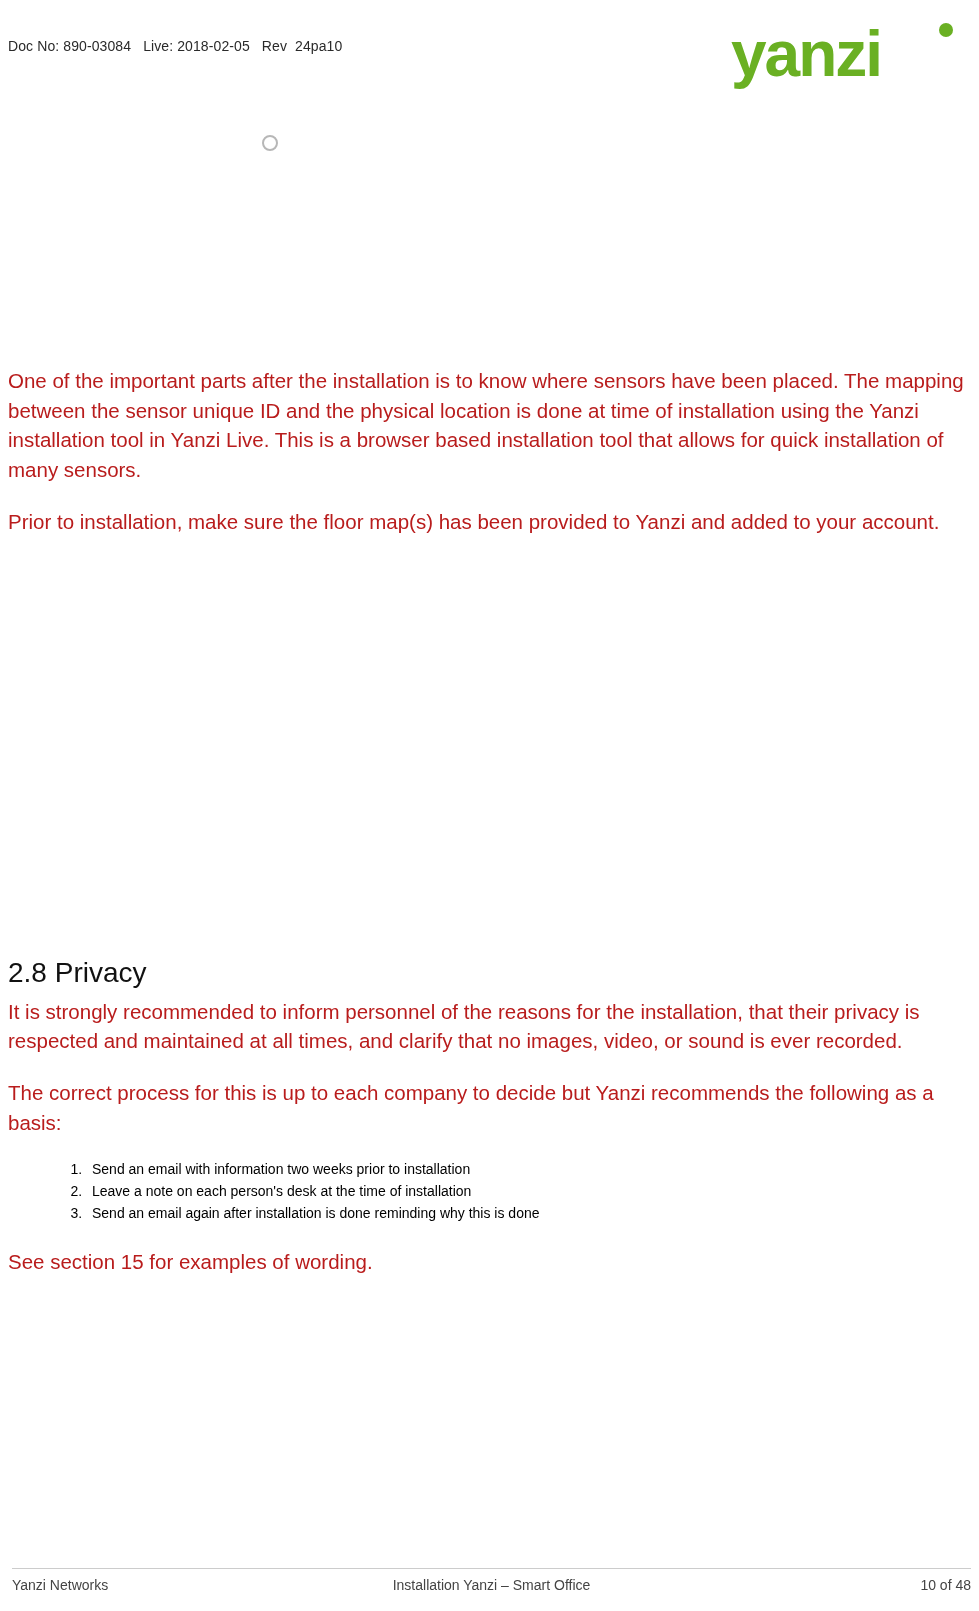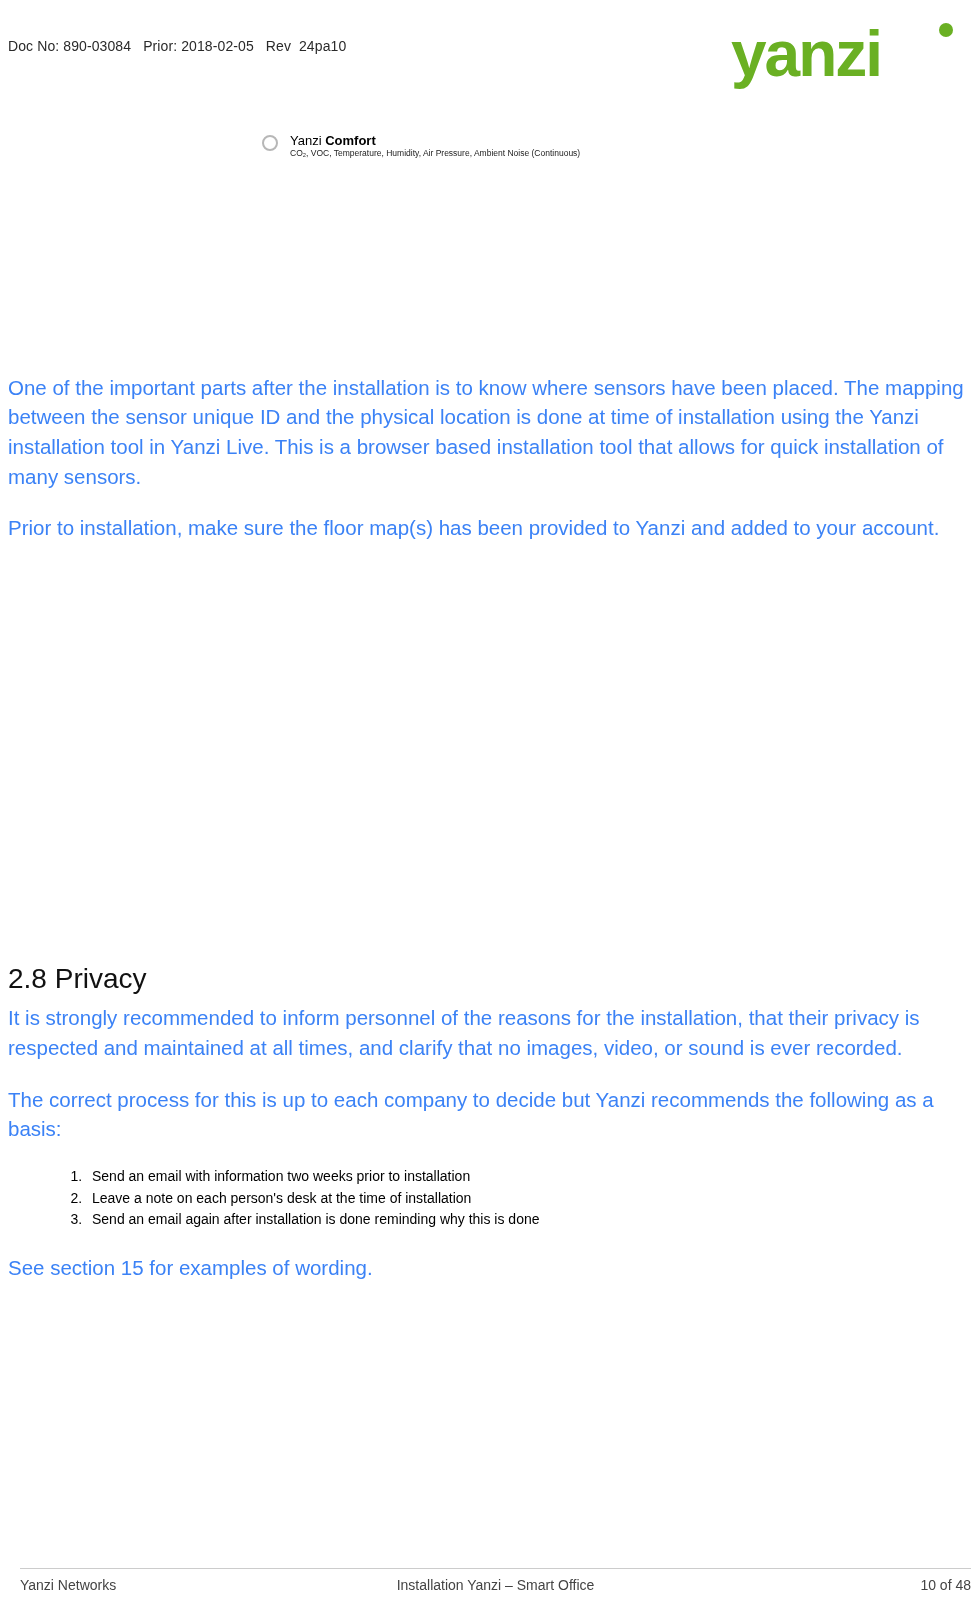--- a/index.html
+++ b/index.html
@@ -52,75 +52,68 @@
       font-weight: 400;
       margin-bottom: 8px;
       color: #111;
     }
     .section-23 { margin-top: 215px; }
     .section-24 { margin-top: 420px; }
     p.body {
       font-size: 20.5px;
       line-height: 1.45;
       margin-bottom: 22px;
-      color: #3b82f6;
+      color: #b91c1c;
     }
     ol.steps {
       margin: 0 0 22px 0;
       padding-left: 78px;
       font-size: 14px;
       line-height: 1.55;
     }
     ol.steps li { padding-left: 6px; }
 
     .footer {
       position: absolute;
-      left: 20px; right: 8px;
+      left: 12px; right: 8px;
       bottom: 18px;
       border-top: 1px solid #ccc;
       padding-top: 8px;
       display: flex;
       justify-content: space-between;
       font-size: 14px;
       color: #444;
     }
     .footer .center { position: absolute; left: 0; right: 0; text-align: center; }
     .footer .left, .footer .right { position: relative; z-index: 1; }
   </style>
 </head>
 <body>
 
 <div class="header">
   <div class="header-meta">
     <span>Doc No:</span>
     <span>890-03084</span>&nbsp;&nbsp;
-    <span>Prior:</span>
+    <span>Live:</span>
     <span>2018-02-05</span>&nbsp;&nbsp;
     <span>Rev</span>&nbsp;
     <span>24pa10</span>
   </div>
   <div class="logo">
     <svg width="240" height="80" viewBox="0 0 240 80" aria-hidden="true">
       <g fill="#6ab023">
         <text x="0" y="58" font-family="Arial, Helvetica, sans-serif" font-size="64" font-weight="700" letter-spacing="-2">yanzi</text>
         <circle cx="215" cy="12" r="7"></circle>
       </g>
     </svg>
   </div>
 </div>
 
 <div class="product-block">
   <div class="product-circle"></div>
-  <div class="product-text">
-    <div class="product-title">
-      <span>Yanzi</span>
-      <span class="bold">Comfort</span>
-    </div>
-    <div class="product-sub">CO₂, VOC, Temperature, Humidity, Air Pressure, Ambient Noise (Continuous)</div>
-  </div>
 </div>
 
 <div class="section-23">
   <p class="body">One of the important parts after the installation is to know where sensors have been placed. The mapping between the sensor unique ID and the physical location is done at time of installation using the Yanzi installation tool in Yanzi Live. This is a browser based installation tool that allows for quick installation of many sensors.</p>
   <p class="body">Prior to installation, make sure the floor map(s) has been provided to Yanzi and added to your account.</p>
 </div>
 
 <div class="section-24">
   <h2>2.8 Privacy</h2>
   <p class="body">It is strongly recommended to inform personnel of the reasons for the installation, that their privacy is respected and maintained at all times, and clarify that no images, video, or sound is ever recorded.</p>

